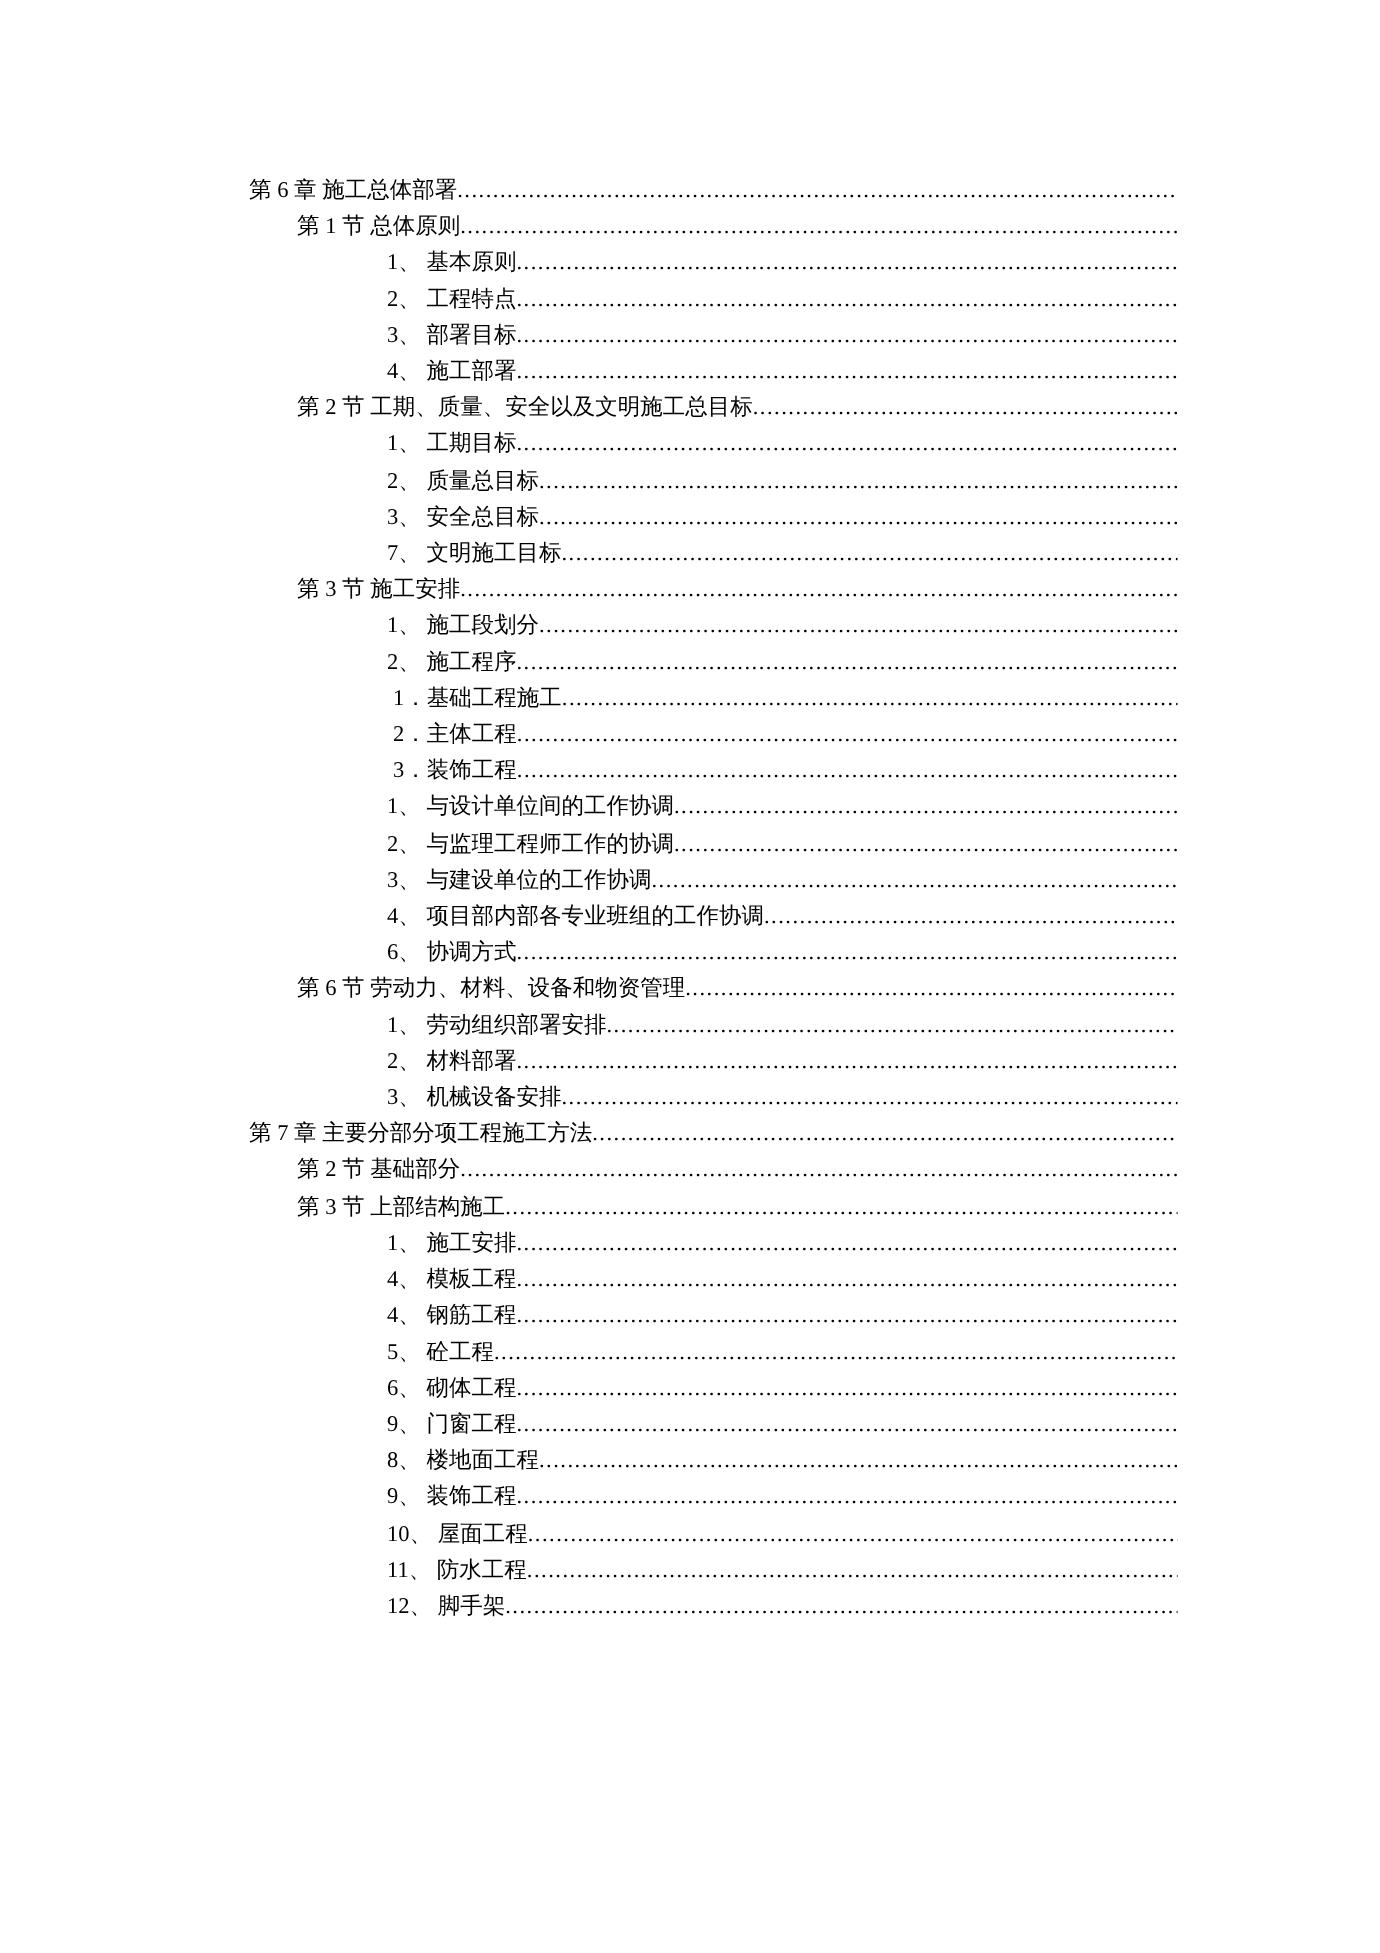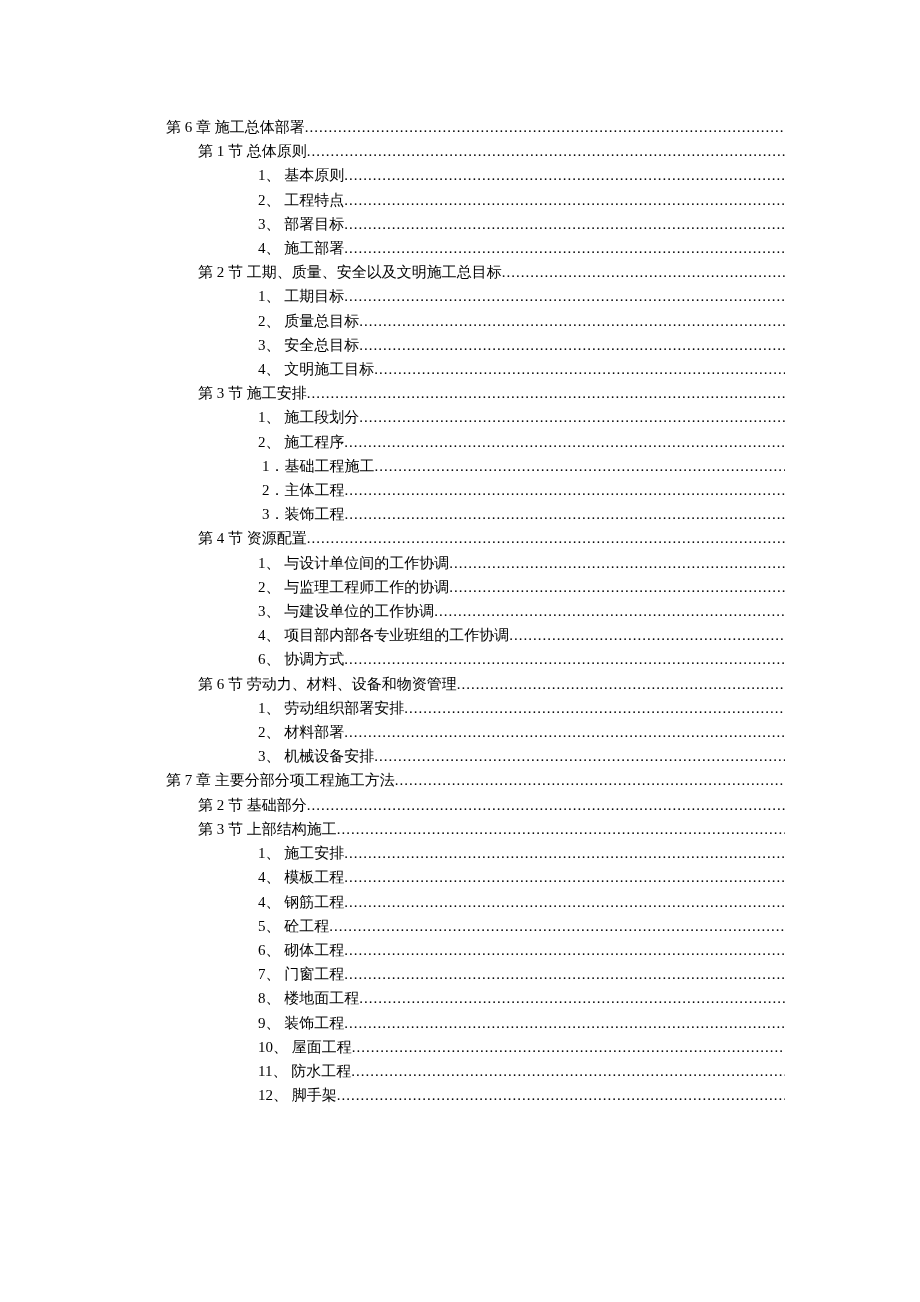--- a/index.html
+++ b/index.html
@@ -74,21 +74,21 @@
     </div>
     <div class="toc-line lvl2">
       <span class="label">2、   质量总目标</span>
       <span class="dots"></span>
     </div>
     <div class="toc-line lvl2">
       <span class="label">3、   安全总目标</span>
       <span class="dots"></span>
     </div>
     <div class="toc-line lvl2">
-      <span class="label">4、   文明施工目标</span>
+      <span class="label">7、   文明施工目标</span>
       <span class="dots"></span>
     </div>
     <div class="toc-line lvl1">
       <span class="label">第 3 节  施工安排</span>
       <span class="dots"></span>
     </div>
     <div class="toc-line lvl2">
       <span class="label">1、   施工段划分</span>
       <span class="dots"></span>
     </div>
@@ -101,24 +101,20 @@
       <span class="dots"></span>
     </div>
     <div class="toc-line lvl3">
       <span class="label">2．主体工程</span>
       <span class="dots"></span>
     </div>
     <div class="toc-line lvl3">
       <span class="label">3．装饰工程</span>
       <span class="dots"></span>
     </div>
-    <div class="toc-line lvl1">
-      <span class="label">第 4 节  资源配置</span>
-      <span class="dots"></span>
-    </div>
     <div class="toc-line lvl2">
       <span class="label">1、   与设计单位间的工作协调</span>
       <span class="dots"></span>
     </div>
     <div class="toc-line lvl2">
       <span class="label">2、   与监理工程师工作的协调</span>
       <span class="dots"></span>
     </div>
     <div class="toc-line lvl2">
       <span class="label">3、   与建设单位的工作协调</span>
@@ -174,21 +170,21 @@
     </div>
     <div class="toc-line lvl2">
       <span class="label">5、   砼工程</span>
       <span class="dots"></span>
     </div>
     <div class="toc-line lvl2">
       <span class="label">6、   砌体工程</span>
       <span class="dots"></span>
     </div>
     <div class="toc-line lvl2">
-      <span class="label">7、   门窗工程</span>
+      <span class="label">9、   门窗工程</span>
       <span class="dots"></span>
     </div>
     <div class="toc-line lvl2">
       <span class="label">8、   楼地面工程</span>
       <span class="dots"></span>
     </div>
     <div class="toc-line lvl2">
       <span class="label">9、   装饰工程</span>
       <span class="dots"></span>
     </div>

